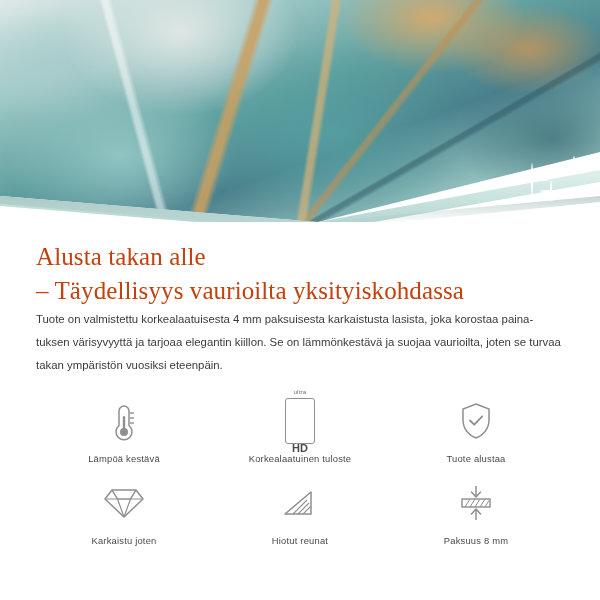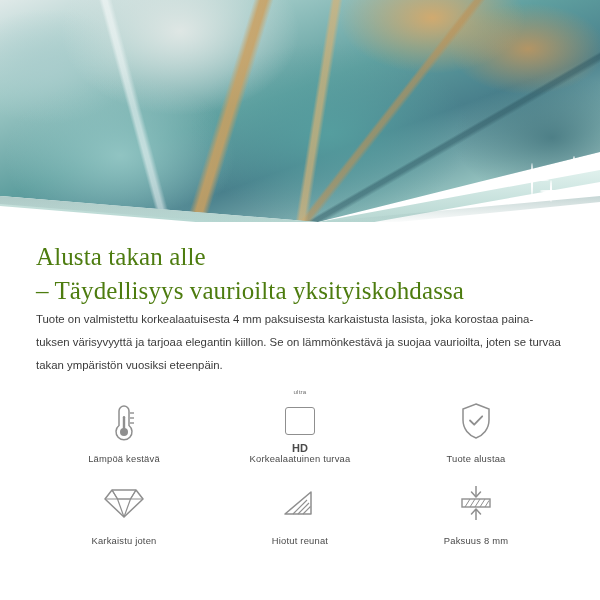--- a/index.html
+++ b/index.html
@@ -84,21 +84,21 @@
   .sp2 { left: 540px; top: 180px; width: 22px; height: 22px; }
   .sp3 { left: 566px; top: 156px; width: 16px; height: 16px; }
 
   
   .content { padding: 0 36px; }
   .headline {
     margin-top: 18px;
     font-family: "Liberation Serif", serif;
     font-size: 25px;
     line-height: 1.36;
-    color: #4d7c0f;
+    color: #c2410c;
     font-weight: 400;
     letter-spacing: 0.1px;
   }
   .headline .l2 { display: block; }
   .body-copy {
     font-size: 11.4px;
     line-height: 2.0;
     color: #3a3a3a;
     max-width: 536px;
     text-align: left;
@@ -124,21 +124,21 @@
   }
   .feature-label {
     margin-top: 9px;
     font-size: 9.4px;
     color: #4a4a4a;
     text-align: center;
     letter-spacing: 0.2px;
   }
   .ultrahd {
     width: 30px;
-    height: 28px;
+    height: 46px;
     border: 1.4px solid #8f8f8f;
     border-radius: 3px;
     display: flex;
     flex-direction: column;
     align-items: center;
     justify-content: center;
     line-height: 1;
     gap: 47px;
   }
   .ultrahd .u1 { font-size: 6.2px; color: #6f6f6f; letter-spacing: 0.2px; }
@@ -185,21 +185,21 @@
         <div class="feature-label">Lämpöä kestävä</div>
       </div>
 
       <div class="feature">
         <div class="feature-icon">
           <div class="ultrahd">
             <span class="u1">ultra</span>
             <span class="u2">HD</span>
           </div>
         </div>
-        <div class="feature-label">Korkealaatuinen turvaa</div>
+        <div class="feature-label">Korkealaatuinen tuloste</div>
       </div>
 
       <div class="feature">
         <div class="feature-icon">
           <svg width="36" height="42" viewBox="0 0 36 42">
             <path d="M18 4 L31 9 v11 c0 9 -6 15.5 -13 18 c-7 -2.5 -13 -9 -13 -18 V9 z" fill="none" stroke="#8f8f8f" stroke-width="1.5"></path>
             <path d="M12 20.5 l4.2 4.2 l8 -8.4" fill="none" stroke="#8f8f8f" stroke-width="1.8" stroke-linecap="round" stroke-linejoin="round"></path>
           </svg>
         </div>
         <div class="feature-label">Tuote alustaa</div>

